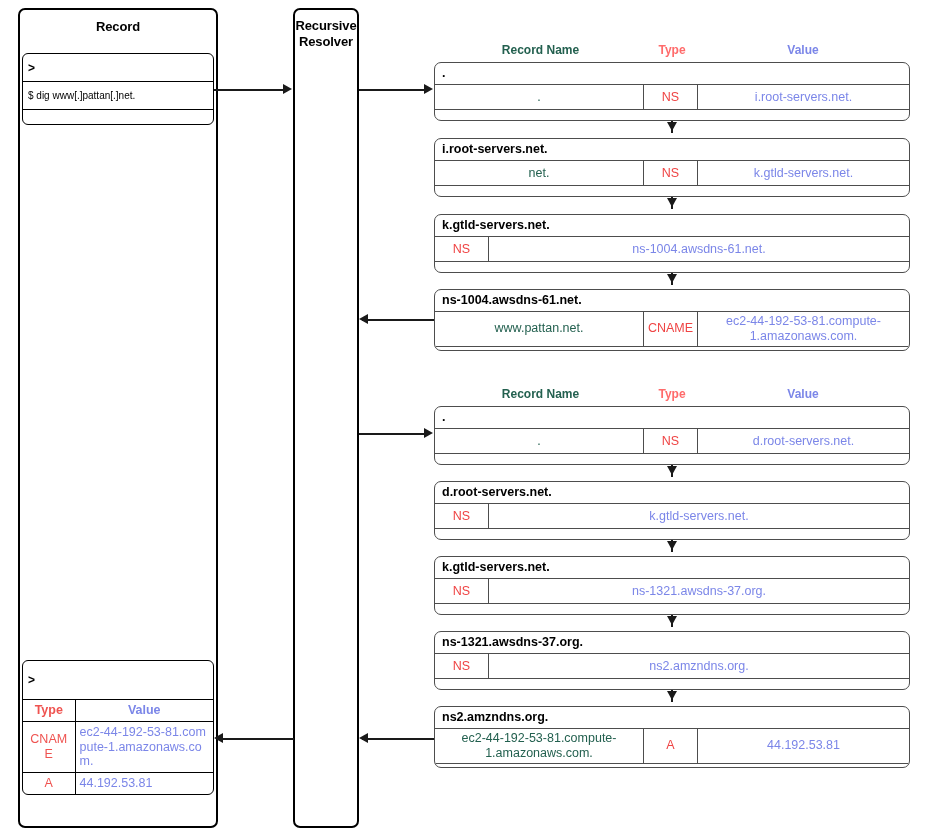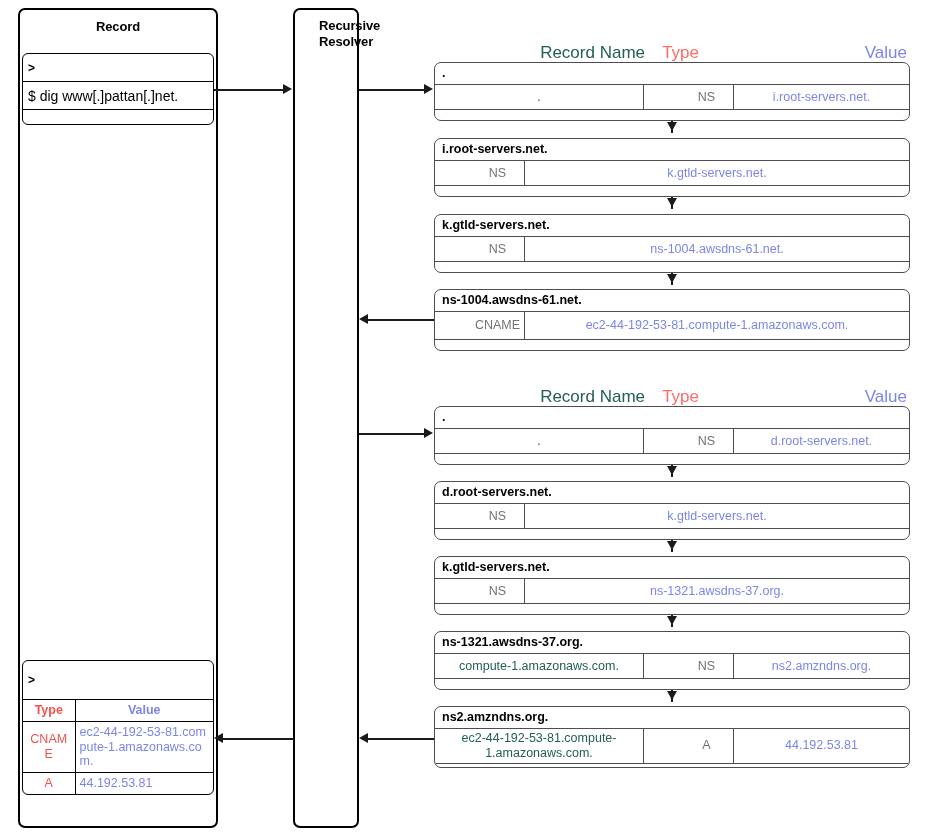--- a/index.html
+++ b/index.html
@@ -42,21 +42,21 @@
     position: absolute;
     box-sizing: border-box;
     border: 1.5px solid #000000;
     border-radius: 6px;
     background: #ffffff;
     overflow: hidden;
   }
   .term-row {
     box-sizing: border-box;
     border-bottom: 1.5px solid #000000;
-    font-size: 14px;
+    font-size: 10px;
     color: #000000;
     display: flex;
     align-items: center;
     padding-left: 5px;
   }
   .term-row.last { border-bottom: none; }
   .term-prompt { font-weight: bold; font-size: 12px; }
 
   
   .res-table {
@@ -136,38 +136,37 @@
     line-height: 1.18;
     padding: 2px 3px;
   }
   .rec-c.name {
     flex: 0 0 209px;
     color: #23604f;
     border-right: 1.3px solid #4d4d4d;
   }
   .rec-c.type {
     flex: 0 0 54px;
-    color: #737373;
+    color: #ef4444;
     border-right: 1.3px solid #4d4d4d;
-    margin-left: 36px;
   }
   .rec-c.value {
     flex: 1 1 auto;
     color: #7b86e8;
   }
   .rec-foot {
     height: 11px;
   }
 
   
   .colhead {
     position: absolute;
-    font-size: 17px;
-    font-weight: normal;
-    text-align: right;
+    font-size: 12px;
+    font-weight: bold;
+    text-align: center;
     white-space: nowrap;
   }
   .colhead.name  { color: #23604f; }
   .colhead.type  { color: #ff6b6b; }
   .colhead.value { color: #7b86e8; }
 
   
   .ln {
     position: absolute;
     background: #1a1a1a;
@@ -223,21 +222,21 @@
         <div class="res-cell value">ec2-44-192-53-81.compute-1.amazonaws.com.</div>
       </div>
       <div class="res-row">
         <div class="res-cell type">A</div>
         <div class="res-cell value">44.192.53.81</div>
       </div>
     </div>
     <div class="res-foot-cell"></div>
   </div>
 
-  <div class="panel" style="left:293px; top:8px; width:66px; height:820px;padding-left:24px;">
+  <div class="panel" style="left:293px; top:8px; width:66px; height:820px;">
     <div class="panel-title" style="line-height:1.15;">Recursive</div>
     <div class="panel-title" style="margin-top:0;">Resolver</div>
   </div>
 
   <div class="ln h" style="left:214px; top:89px; width:70px;"></div>
   <div class="arrow right" style="left:283px; top:84px;"></div>
 
   <div class="ln h" style="left:359px; top:89px; width:70px;"></div>
   <div class="arrow right" style="left:424px; top:84px;"></div>
 
@@ -269,20 +268,21 @@
     </div>
   </div>
 
   <div class="arrow down" style="left:667px; top:122px;"></div>
   <div class="ln v" style="left:671px; top:121px; height:12px;"></div>
 
   <div class="rec" style="left:434px; top:138px; width:476px; height:59px;">
     <div class="rec-title">i.root-servers.net.</div>
     <div class="rec-body">
       <div class="rec-row">
+        <div class="rec-c name">net.</div>
         <div class="rec-c type">NS</div>
         <div class="rec-c value">k.gtld-servers.net.</div>
       </div>
       <div class="rec-foot"></div>
     </div>
   </div>
 
   <div class="arrow down" style="left:667px; top:198px;"></div>
   <div class="ln v" style="left:671px; top:197px; height:12px;"></div>
 
@@ -297,20 +297,21 @@
     </div>
   </div>
 
   <div class="arrow down" style="left:667px; top:274px;"></div>
   <div class="ln v" style="left:671px; top:273px; height:12px;"></div>
 
   <div class="rec" style="left:434px; top:289px; width:476px; height:62px;">
     <div class="rec-title">ns-1004.awsdns-61.net.</div>
     <div class="rec-body">
       <div class="rec-row" style="min-height:28px;">
+        <div class="rec-c name">www.pattan.net.</div>
         <div class="rec-c type">CNAME</div>
         <div class="rec-c value">ec2-44-192-53-81.compute-1.amazonaws.com.</div>
       </div>
       <div class="rec-foot"></div>
     </div>
   </div>
 
   <div class="colhead name" style="left:436px; top:387px; width:209px;">Record Name</div>
   <div class="colhead type" style="left:645px; top:387px; width:54px;">Type</div>
   <div class="colhead value" style="left:699px; top:387px; width:208px;">Value</div>
@@ -355,21 +356,20 @@
     </div>
   </div>
 
   <div class="arrow down" style="left:667px; top:616px;"></div>
   <div class="ln v" style="left:671px; top:615px; height:12px;"></div>
 
   <div class="rec" style="left:434px; top:631px; width:476px; height:59px;">
     <div class="rec-title">ns-1321.awsdns-37.org.</div>
     <div class="rec-body">
       <div class="rec-row">
-        <div class="rec-c name">compute-1.amazonaws.com.</div>
         <div class="rec-c type">NS</div>
         <div class="rec-c value">ns2.amzndns.org.</div>
       </div>
       <div class="rec-foot"></div>
     </div>
   </div>
 
   <div class="arrow down" style="left:667px; top:691px;"></div>
   <div class="ln v" style="left:671px; top:690px; height:12px;"></div>
 

